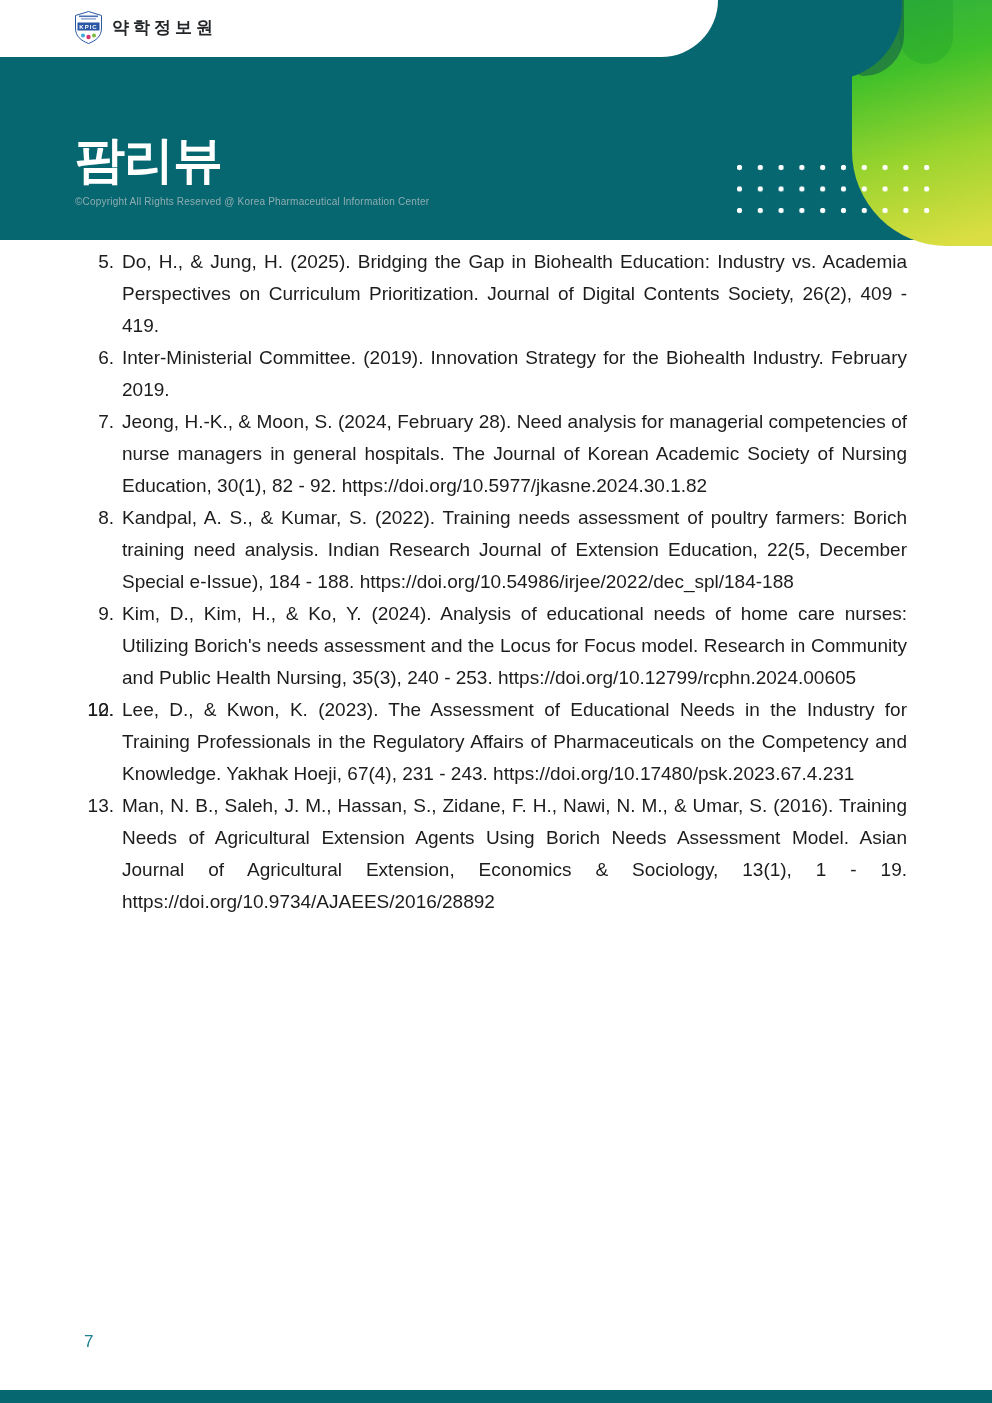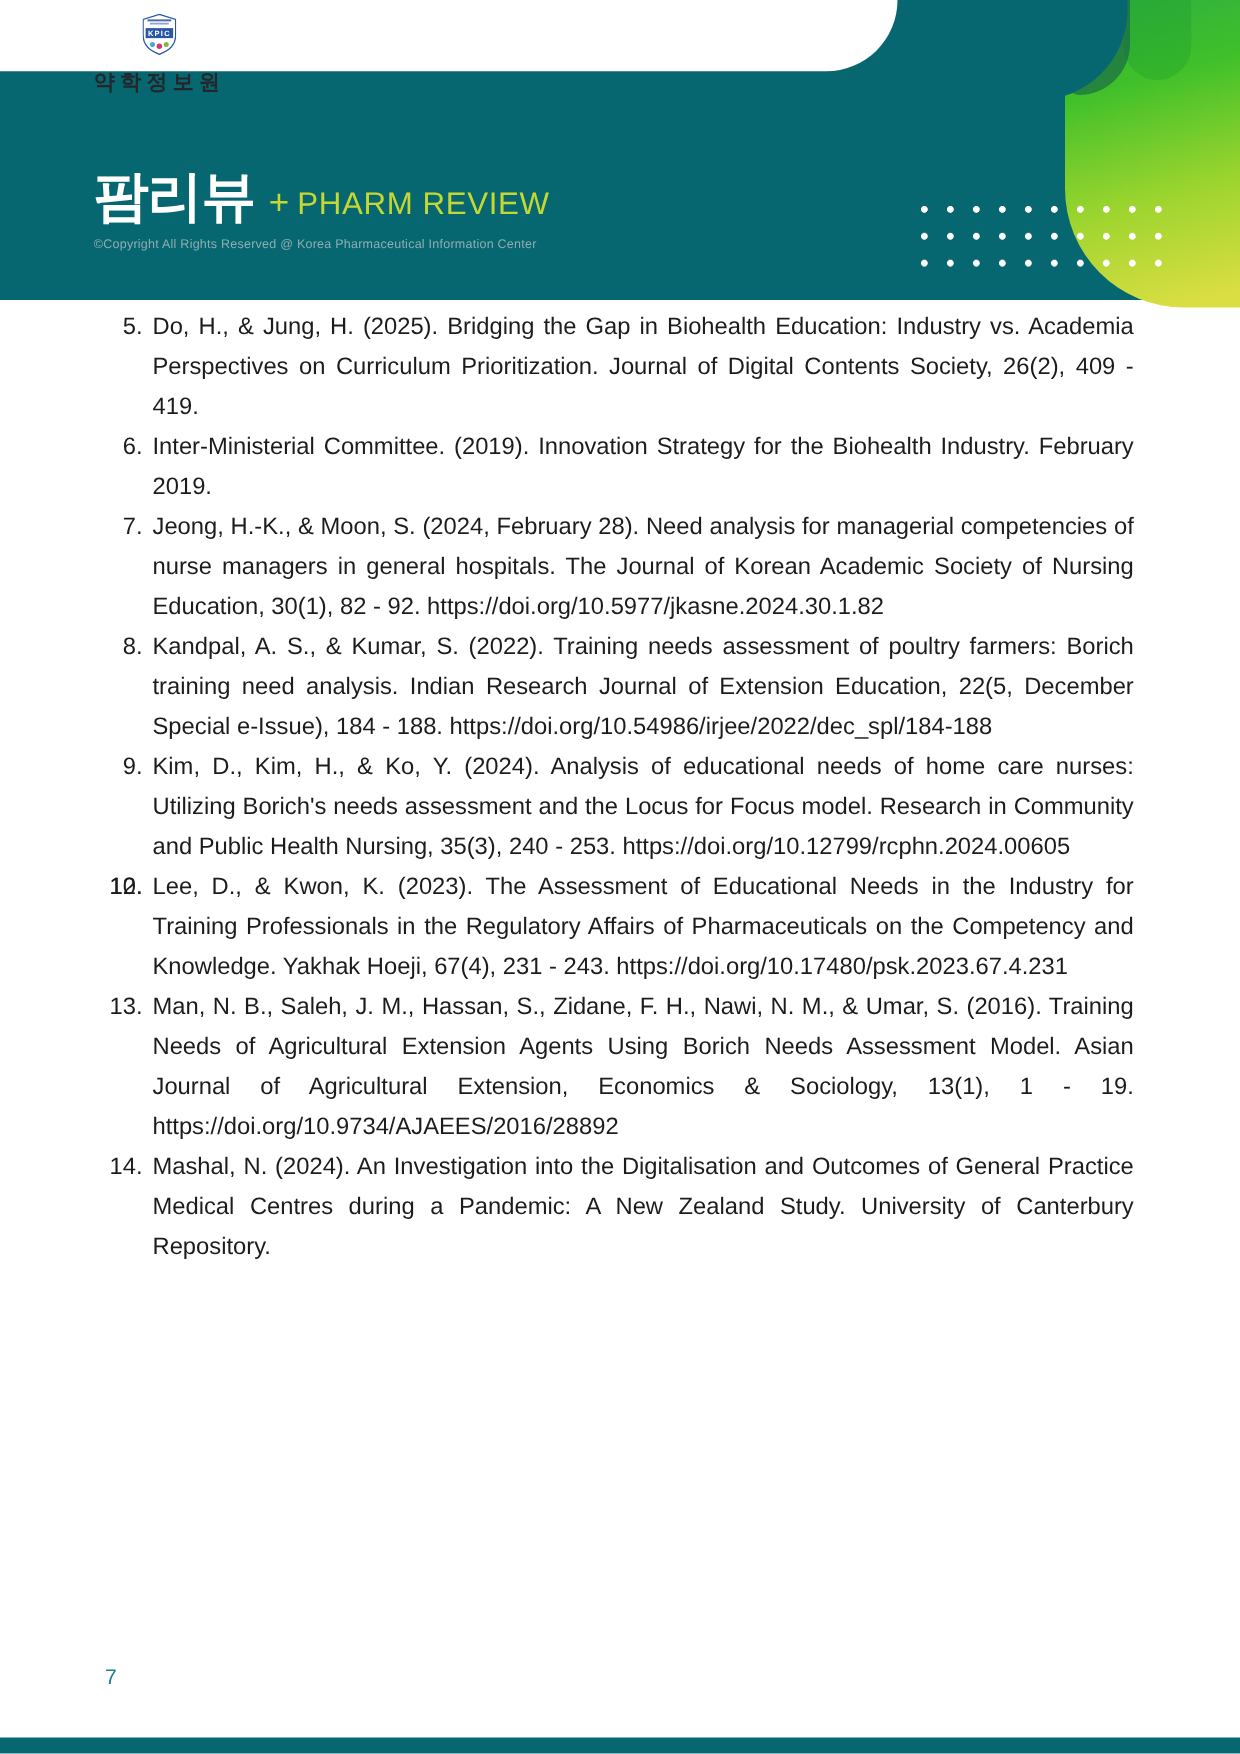--- a/index.html
+++ b/index.html
@@ -36,26 +36,26 @@
     position:absolute; top:0; right:90px; width:72px; height:80px;
     background:#076770;
     border-bottom-right-radius: 72px;
   }
   .white-strip {
     position:absolute; top:0; left:0; width:718px; height:57px;
     background:#ffffff;
     border-bottom-right-radius: 58px;
   }
 
-  .org-logo { position:absolute; left:75px; top:11px; display:flex; align-items:center; gap:10px;flex-direction:column; }
+  .org-logo { position:absolute; left:75px; top:11px; display:flex; align-items:center; gap:10px; }
   .org-name { font-size:17px; letter-spacing:4px; color:#24272a; font-weight:bold; }
 
   .banner-text { position:absolute; left:75px; top:137px; }
   .title-row { display:flex; align-items:flex-end; gap:11px; }
-  .title-ko { font-size:44px; font-weight:bold; color:#ffffff; line-height:0.95; letter-spacing:-1px; }
+  .title-ko { font-size:50px; font-weight:bold; color:#ffffff; line-height:0.95; letter-spacing:-1px; }
   .title-en { color:#c5d732; font-size:25px; line-height:1; padding-bottom:3px; letter-spacing:0.5px; white-space:nowrap; }
   .title-en .plus { font-size:28px; margin-right:6px; }
   .copyright { margin-top:11px; color:#8fadb2; font-size:10px; letter-spacing:0.2px; }
 
   .dots {
     position:absolute; top:164px; left:736px; width:198px; height:60px;
     background-image: radial-gradient(circle at 3.5px 3.5px, #ffffff 2.4px, rgba(255,255,255,0) 3px);
     background-size: 20.8px 21.5px;
   }
 
@@ -103,21 +103,20 @@
         </svg>
         <span class="org-name">약학정보원</span>
       </div>
     </div>
 
     <div class="dots"></div>
 
     <div class="banner-text">
       <div class="title-row">
         <span class="title-ko">팜리뷰</span>
-        <span class="title-en"><span class="plus">+</span><span>PHARM REVIEW</span></span>
       </div>
       <div class="copyright">©Copyright All Rights Reserved @ Korea Pharmaceutical Information Center</div>
     </div>
   </header>
 
   <main>
     <ol class="refs">
   <li class="ref">
     <span class="num">5.</span><span class="txt">Do, H., &amp; Jung, H. (2025). Bridging the Gap in Biohealth Education: Industry vs. Academia Perspectives on Curriculum Prioritization. Journal of Digital Contents Society, 26(2), 409 - 419.</span>
   </li>
@@ -144,22 +143,19 @@
 
 
   <li class="ref">
     <span class="num">12.</span><span class="txt">Lee, D., &amp; Kwon, K. (2023). The Assessment of Educational Needs in the Industry for Training Professionals in the Regulatory Affairs of Pharmaceuticals on the Competency and Knowledge. Yakhak Hoeji, 67(4), 231 - 243. https://doi.org/10.17480/psk.2023.67.4.231</span>
   </li>
 
   <li class="ref">
     <span class="num">13.</span><span class="txt">Man, N. B., Saleh, J. M., Hassan, S., Zidane, F. H., Nawi, N. M., &amp; Umar, S. (2016). Training Needs of Agricultural Extension Agents Using Borich Needs Assessment Model. Asian Journal of Agricultural Extension, Economics &amp; Sociology, 13(1), 1 - 19. https://doi.org/10.9734/AJAEES/2016/28892</span>
   </li>
 
-  <li class="ref">
-    <span class="num">14.</span><span class="txt">Mashal, N. (2024). An Investigation into the Digitalisation and Outcomes of General Practice Medical Centres during a Pandemic: A New Zealand Study. University of Canterbury Repository.</span>
-  </li>
 </ol>
   </main>
 
   <div class="page-number">7</div>
   <div class="bottom-bar"></div>
 
 </div>
 
 </body></html>

